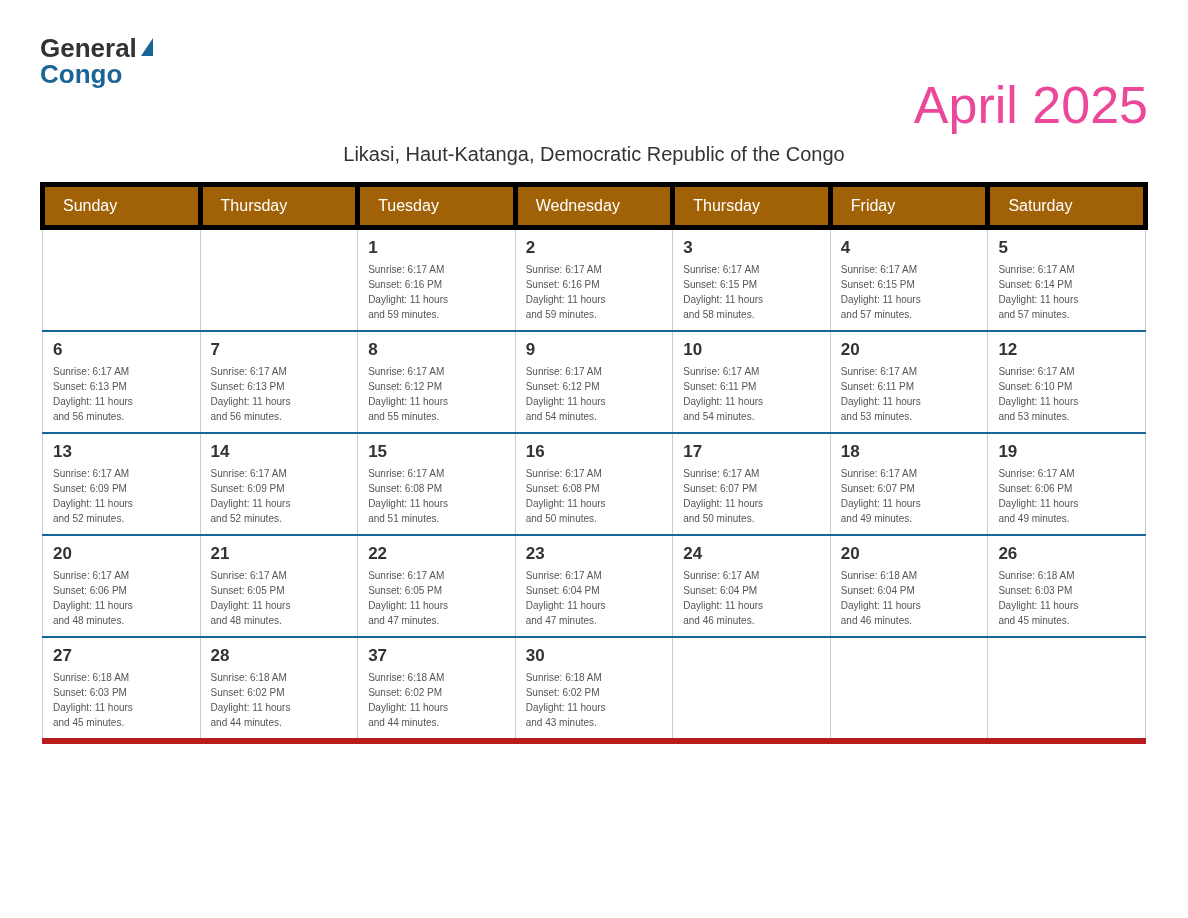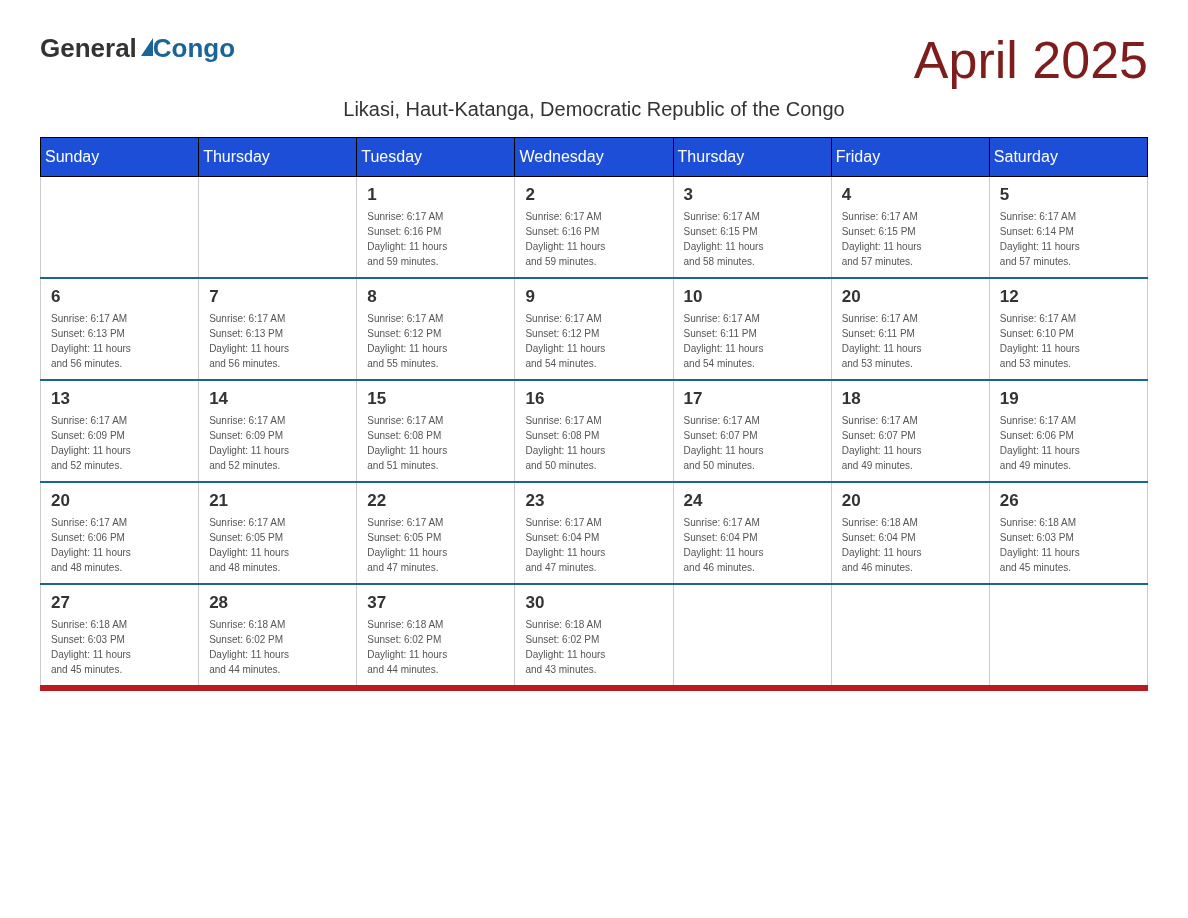--- a/index.html
+++ b/index.html
@@ -12,20 +12,21 @@
       min-height: 918px;
     }
     .header-row {
       display: flex;
       justify-content: space-between;
       align-items: flex-start;
       margin-bottom: 8px;
     }
     .logo {
       display: flex;
+      flex-direction: column;
       align-items: flex-start;
       padding-top: 5px;
     }
     .logo-general {
       font-size: 26px;
       font-weight: bold;
       color: #333;
       line-height: 1;
     }
     .logo-blue {
@@ -40,43 +41,44 @@
       width: 0;
       height: 0;
       border-left: 12px solid transparent;
       border-bottom: 18px solid #1a6496;
       margin-left: 4px;
       margin-bottom: 2px;
     }
     .page-title {
       font-size: 52px;
       font-weight: 300;
-      color: #7f1d1d;
+      color: #ec4899;
       text-align: right;
+      margin-top: 45px;
     }
     .subtitle {
       font-size: 20px;
       color: #333;
       text-align: center;
       margin-bottom: 16px;
       font-weight: normal;
     }
     .calendar {
       width: 100%;
       border-collapse: collapse;
       border: 1px solid #ccc;
     }
     .calendar thead tr th {
-      background-color: #1d4ed8;
+      background-color: #a16207;
       color: #fff;
-      padding: 10px 4px;
+      padding: 10px 18px;
       font-size: 16px;
       font-weight: normal;
       text-align: left;
-      border: 1px solid #000000;
+      border: 5px solid #000000;
     }
     .calendar tbody tr td {
       vertical-align: top;
       padding: 8px 10px;
       border: 1px solid #ccc;
       width: 14.28%;
       min-height: 100px;
     }
     .day-number {
       font-size: 17px;

